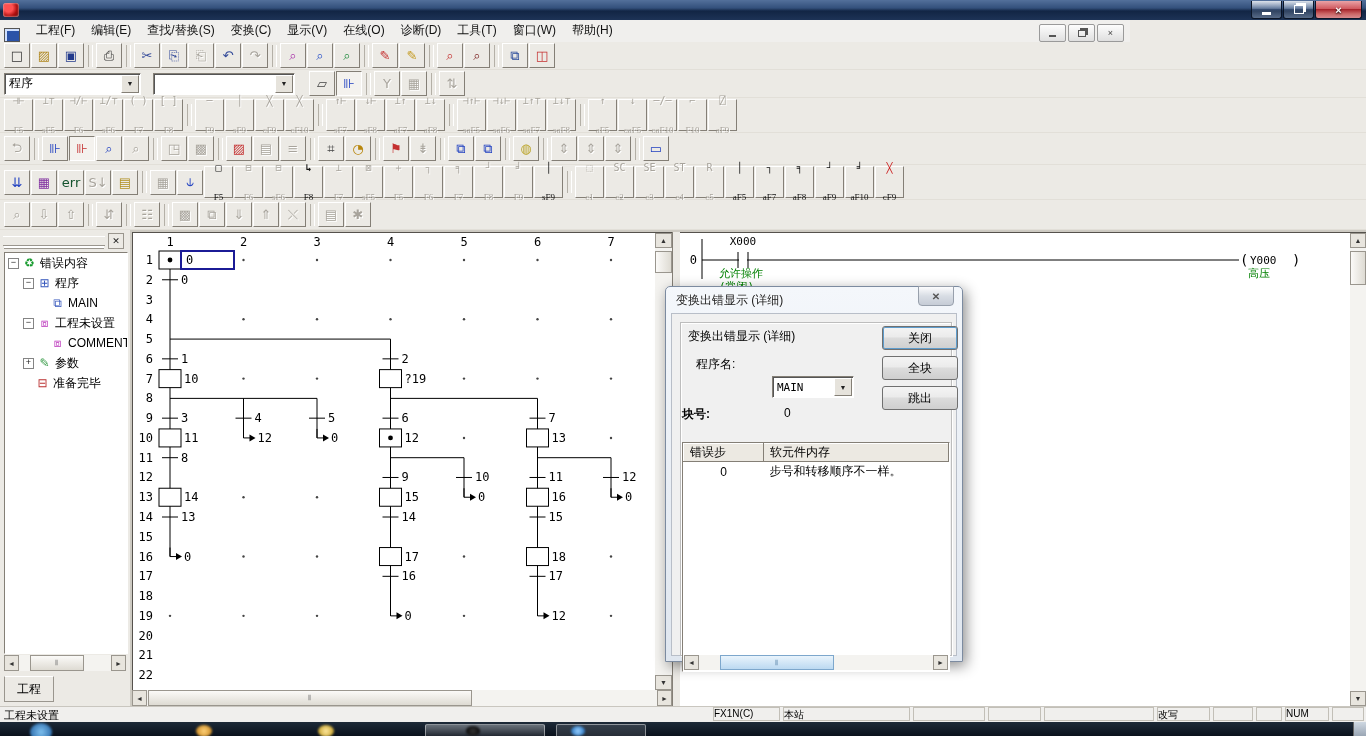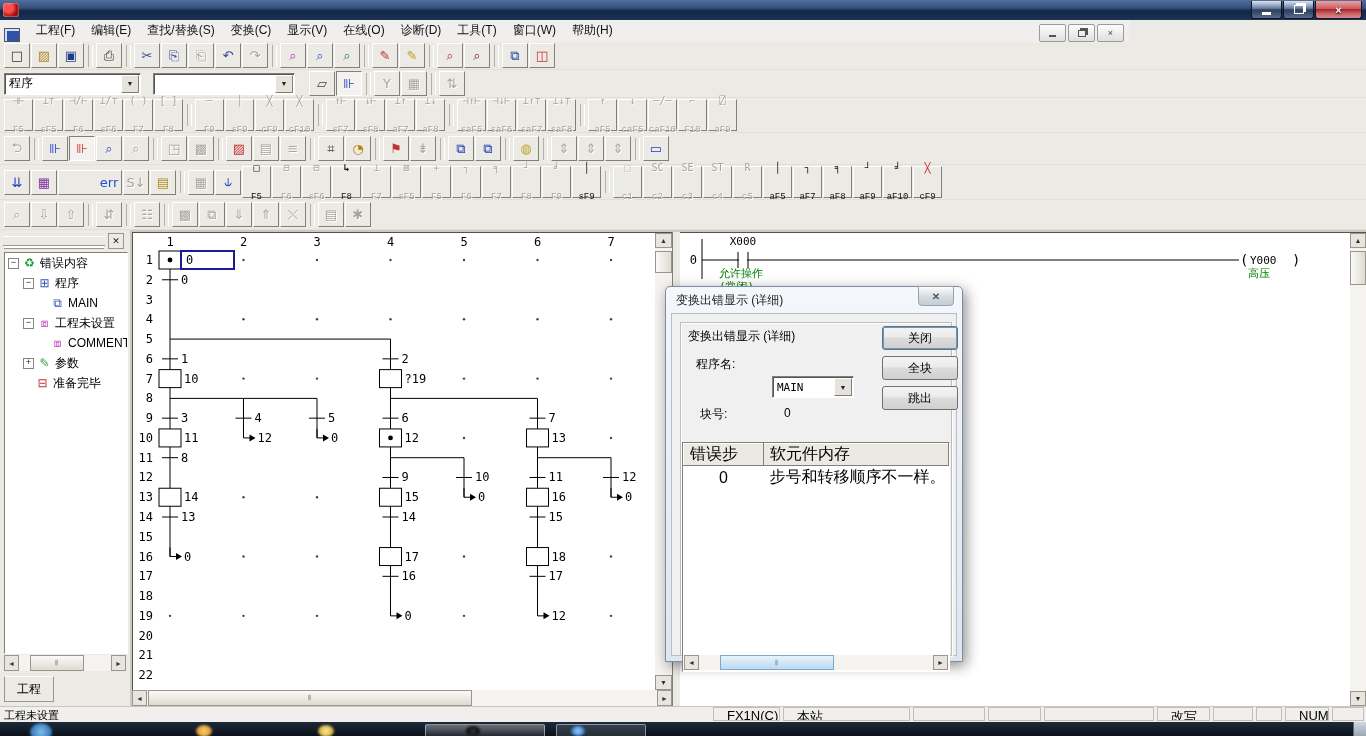--- a/index.html
+++ b/index.html
@@ -45,21 +45,21 @@
     background:#eceae5;border:1px solid;border-color:#fff #847f76 #847f76 #fff;
     margin-right:1px;font-size:13px;font-family:"DejaVu Sans",sans-serif;flex:none;}
   .btn.off{color:#a8a49c !important;text-shadow:1px 1px 0 #fff;}
   .btn.pressed{border-color:#847f76 #fff #fff #847f76;background:#f4f2ee;}
   .sep{width:3px;height:22px;border-left:1px solid #b4b0a7;border-right:1px solid #fff;
     margin:0 3px;flex:none;}
   .kbtn{width:27px;height:30px;display:inline-flex;flex-direction:column;align-items:center;
     justify-content:center;background:#eceae5;border:1px solid;border-color:#fff #847f76 #847f76 #fff;
     margin-right:1px;flex:none;line-height:1;}
   .kbtn .sym{font-size:10px;font-family:"DejaVu Sans Mono",monospace;}
-  .kbtn .key{font-size:9px;margin-top:20px;font-family:Liberation Mono, monospace;}
+  .kbtn .key{font-size:9px;margin-top:20px;font-family:Liberation Serif, serif;}
   .kbtn.off .sym,.kbtn.off .key{color:#a8a49c;text-shadow:1px 1px 0 #fff;}
   .kbtn.on .sym{color:#111;font-weight:bold;}
   .kbtn.on .key{color:#111;}
   .combo{height:20px;background:#fff;border:1px solid;border-color:#847f76 #fff #fff #847f76;
     box-shadow:inset 1px 1px 0 #555;display:flex;align-items:center;font-size:12px;flex:none;}
   .combo .cval{flex:1;padding:0 4px;overflow:hidden;white-space:nowrap;}
   .combo .carrow{width:16px;height:16px;margin:1px;background:#e6e3dc;border:1px solid;
     border-color:#fff #847f76 #847f76 #fff;display:flex;align-items:center;justify-content:center;
     font-size:7px;color:#222;}
 
@@ -118,33 +118,33 @@
   .dlg-label{position:absolute;font-size:12px;color:#000;}
   .dlg-btn{position:absolute;left:210px;width:74px;height:22px;
     background:linear-gradient(180deg,#f4f4f4,#ebebeb 45%,#dcdcdc 50%,#cfcfcf);
     border:1px solid #707070;border-radius:3px;display:flex;align-items:center;
     justify-content:center;font-size:12px;}
   .dlg-btn.deflt{box-shadow:0 0 0 1px #5e9ccc inset;}
   #dlg-combo{position:absolute;left:100px;top:62px;width:80px;height:20px;}
   #dlg-combo .cval{font-family:"DejaVu Sans Mono",monospace;font-size:11px;}
   #dlg-list{position:absolute;left:10px;top:128px;width:268px;height:230px;
     border:1px solid;border-color:#847f76 #fff #fff #847f76;background:#fff;box-sizing:border-box;}
-  #dlg-list table{border-collapse:collapse;width:100%;font-size:16px;table-layout:fixed;}
+  #dlg-list table{border-collapse:collapse;width:100%;font-size:12px;table-layout:fixed;}
   #dlg-list th{background:#ece9e2;border:1px solid;border-color:#fff #847f76 #847f76 #fff;
     font-weight:normal;text-align:left;padding:0 6px;height:16px;}
   #dlg-list td{padding:1px 6px;white-space:nowrap;}
   #dlg-list td.c{text-align:center;}
   #dlg-hscroll{position:absolute;left:1px;bottom:1px;width:264px;height:15px;}
 
   
   #statusbar{left:0;top:706px;width:1366px;height:16px;background:#f0efed;
     border-top:1px solid #c9c6bf;font-size:11px;}
   #status-msg{position:absolute;left:4px;top:1px;}
   .sseg{position:absolute;top:0px;height:14px;border:1px solid #c2bfb7;background:#f0efed;
-    font-size:13px;padding-left:13px;box-sizing:border-box;overflow:hidden;}
+    font-size:10px;padding-left:0;box-sizing:border-box;overflow:hidden;}
   #taskbar{left:0;top:722px;width:1366px;height:14px;
     background:linear-gradient(180deg,#1d2a38,#0a111c);overflow:hidden;}
   .tb-blob{position:absolute;border-radius:50%;filter:blur(1px);}
   .tb-btnhint{position:absolute;top:2px;height:12px;border:1px solid rgba(255,255,255,.45);
     border-radius:2px;background:linear-gradient(180deg,rgba(255,255,255,.35),rgba(255,255,255,.08));}
 
   svg text{font-family:"DejaVu Sans Mono",monospace;}
 </style>
 </head>
 <body>
@@ -364,21 +364,21 @@
     <div class="sep"></div>
     <div class="btn off" style="color: rgb(153, 153, 153);">⇕</div>
     <div class="btn off" style="color: rgb(153, 153, 153);">⇕</div>
     <div class="btn off" style="color: rgb(153, 153, 153);">⇕</div>
     <div class="sep"></div>
     <div class="btn" style="color: rgb(32, 64, 192);">▭</div>
   </div>
 <div id="tb5" class="toolbar abs" style="top:165px;height:35px;">
     <div class="btn" style="color: rgb(32, 64, 192);">⇊</div>
     <div class="btn" style="color: rgb(128, 48, 160);">▦</div>
-    <div class="btn" style="color: #1d4ed8; padding-left: 38px;">err</div>
+    <div class="btn" style="color: #14532d;">err</div>
     <div class="btn off" style="color: rgb(153, 153, 153);">S↓</div>
     <div class="btn" style="color: rgb(176, 144, 32);">▤</div>
     <div class="sep"></div>
     <div class="btn off" style="color: rgb(153, 153, 153);">▦</div>
     <div class="btn" style="color: rgb(32, 64, 192);">⫝</div>
     <div class="kbtn on">
       <span class="sym">□</span>
       <span class="key">F5</span>
     </div>
     <div class="kbtn off">
@@ -801,21 +801,21 @@
   </div>
   <div id="dlg-close">✕</div>
   <div id="dlg-client">
     <div id="dlg-frame"></div>
     <div class="dlg-label" style="left:16px;top:14px;">变换出错显示 (详细)</div>
     <div class="dlg-label" style="left:24px;top:42px;">程序名:</div>
     <div class="combo" id="dlg-combo">
       <span class="cval">MAIN</span>
       <span class="carrow">▼</span>
     </div>
-    <div class="dlg-label" style="left:28px;top:92px;">块号:</div>
+    <div class="dlg-label" style="left:10px;top:92px;font-weight:bold;">块号:</div>
     <div class="dlg-label" style="left:112px;top:92px;">0</div>
     <div class="dlg-btn deflt" style="top:12px;">关闭</div>
     <div class="dlg-btn" style="top:42px;">全块</div>
     <div class="dlg-btn" style="top:72px;">跳出</div>
     <div id="dlg-list">
       <table>
         <colgroup>
             <col style="width:80px;">
             <col>
           </colgroup>

